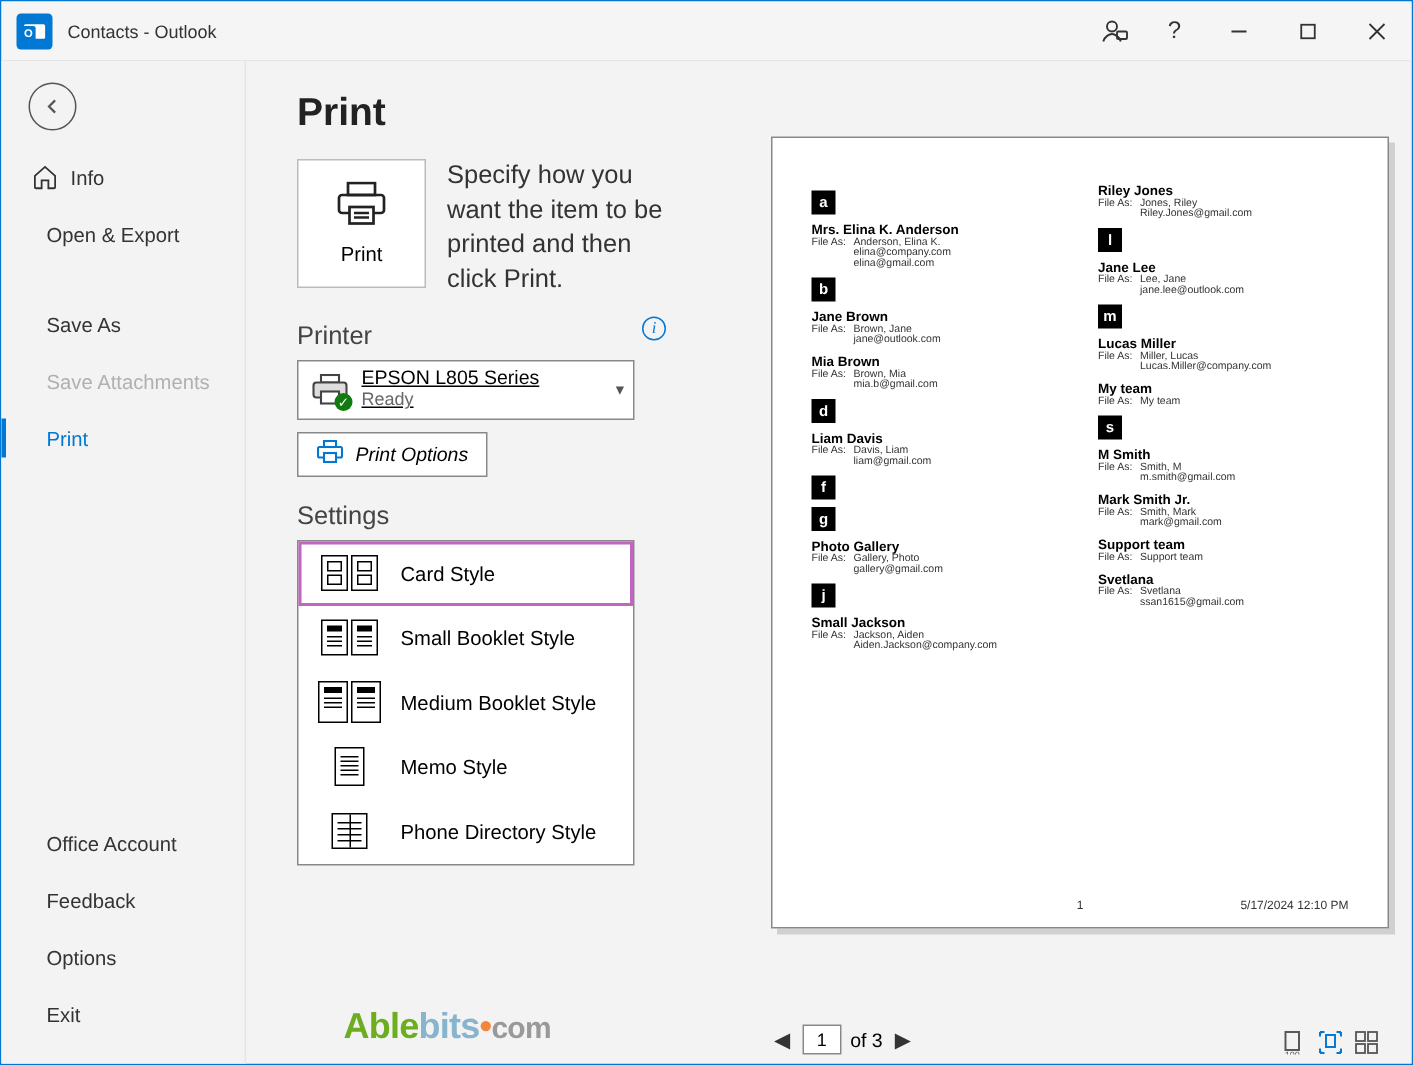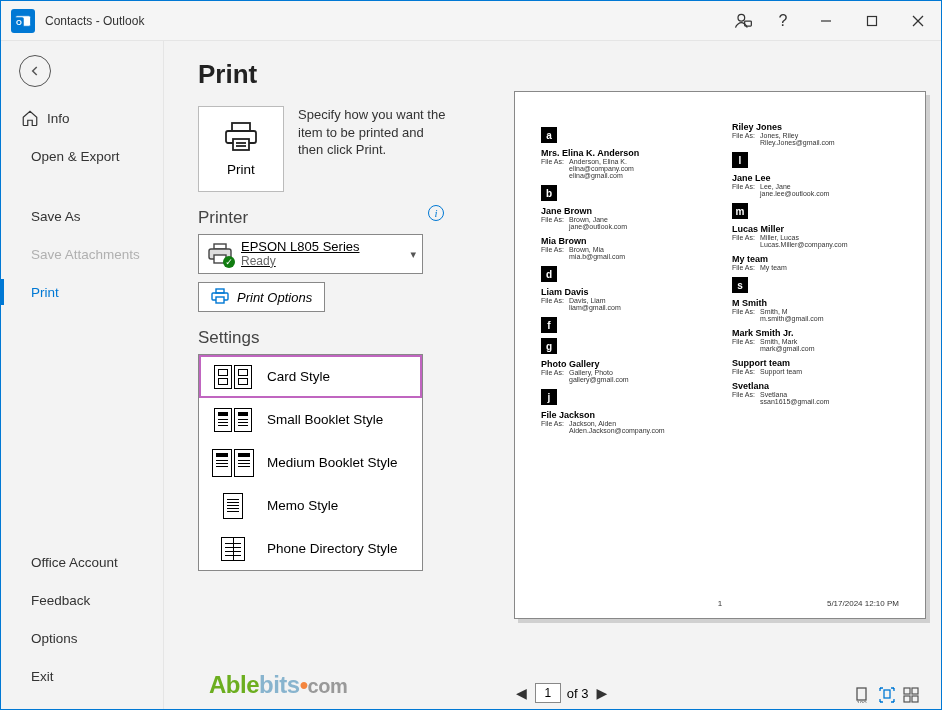--- a/index.html
+++ b/index.html
@@ -96,21 +96,21 @@
     width: 86px; height: 86px;
     border: 1px solid #bbb;
     background: #fff;
     display: flex; flex-direction: column;
     align-items: center; justify-content: center;
     gap: 6px;
   }
   .print-btn .label { font-size: 13.5px; }
   .print-desc {
     margin-left: 14px;
-    font-size: 13px; color: #333;
+    font-size: 17px; color: #333;
     line-height: 1.35;
     width: 150px;
   }
 
   .section-title { font-size: 17px; color: #444; margin-top: 16px; margin-bottom: 6px; }
   .section-row { display: flex; align-items: center; text-align: right; }
   .info-icon {
     margin-left: auto; margin-right: 30px;
     width: 16px; height: 16px;
     border: 1.5px solid #0078d4; border-radius: 50%;
@@ -268,21 +268,21 @@
     text-align: center; font-size: 12px;
   }
   .zoom-ctrls {
     position: absolute; right: 12px; bottom: 6px;
     display: flex; align-items: center; gap: 8px;
     color: #333;
   }
   .zoom-ctrls .zicon { width: 16px; height: 16px; display: flex; align-items:center; justify-content:center; }
 
   .watermark {
-    position: absolute; left: 208px; bottom: 10px;
+    position: absolute; left: 228px; bottom: 10px;
     font-size: 24px; font-weight: 600;
     color: #6cae1f;
     letter-spacing: -0.5px;
   }
   .watermark .c2 { color: #88b4ce; }
   .watermark .dot { color: #f4853e; }
   .watermark .com { color: #999; font-size: 20px; }
 </style>
 </head>
 <body>
@@ -494,21 +494,21 @@
                 </div>
                 <div class="letter-box">f</div>
                 <div class="letter-box">g</div>
                 <div class="contact">
                   <div class="cname">Photo Gallery</div>
                   <div class="cline"><span class="lbl">File As:</span><span>Gallery, Photo</span></div>
                   <div class="cline"><span class="lbl"></span><span>gallery@gmail.com</span></div>
                 </div>
                 <div class="letter-box">j</div>
                 <div class="contact">
-                  <div class="cname">File Jackson</div>
+                  <div class="cname">Small Jackson</div>
                   <div class="cline"><span class="lbl">File As:</span><span>Jackson, Aiden</span></div>
                   <div class="cline"><span class="lbl"></span><span>Aiden.Jackson@company.com</span></div>
                 </div>
               </div>
             <div class="col" id="col-right">
                 <div class="contact">
                   <div class="cname">Riley Jones</div>
                   <div class="cline"><span class="lbl">File As:</span><span>Jones, Riley</span></div>
                   <div class="cline"><span class="lbl"></span><span>Riley.Jones@gmail.com</span></div>
                 </div>

